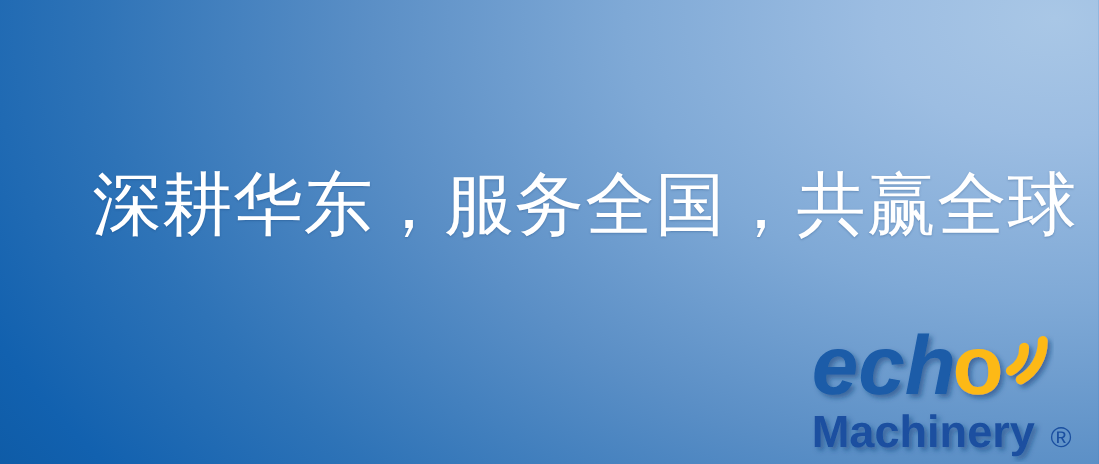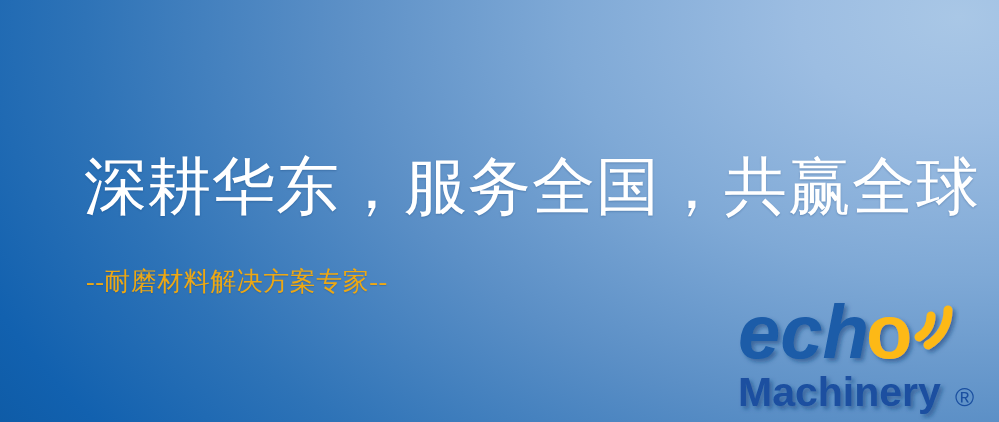--- a/index.html
+++ b/index.html
@@ -17,21 +17,21 @@
       radial-gradient(ellipse 1150px 760px at 96% 4%, #A9C7E6 0%, #9CBDE2 14%, #7FA9D6 34%, #5B8FC6 54%, #2E73B7 76%, #1261AF 92%, #0E5BA6 100%);
     font-family: "Liberation Sans", sans-serif;
     user-select: none;
   }
 
   
   .headline {
     position: absolute;
     left: 84px;
     top: 150px;
-    font-family: Liberation Sans, sans-serif;
+    font-family: Liberation Serif, serif;
     font-size: 63px;
     line-height: 72px;
     letter-spacing: 1px;
     color: #ffffff;
     white-space: nowrap;
     text-shadow: 0 1px 2px rgba(10, 50, 100, 0.28);
   }
 
   
   .subtitle {
@@ -61,21 +61,20 @@
     height: 124px;
   }
 </style>
 </head>
 <body>
 
 <div class="banner">
 
   <div class="headline">深耕华东，服务全国，共赢全球</div>
 
-  <div class="subtitle">--耐磨材料解决方案专家--</div>
 
   <div class="logo">
     <svg viewBox="0 0 252 124" xmlns="http://www.w3.org/2000/svg" aria-hidden="true">
       <defs>
         <filter id="logoShadow" x="-25%" y="-25%" width="160%" height="160%">
           <feDropShadow dx="3" dy="3" stdDeviation="2.2" flood-color="#0B3C78" flood-opacity="0.55"></feDropShadow>
         </filter>
       </defs>
 
       <text x="2" y="62" font-family="'Liberation Sans', sans-serif" font-size="76" font-weight="bold" font-style="italic" fill="#1A5BA8" filter="url(#logoShadow)">ech</text>

